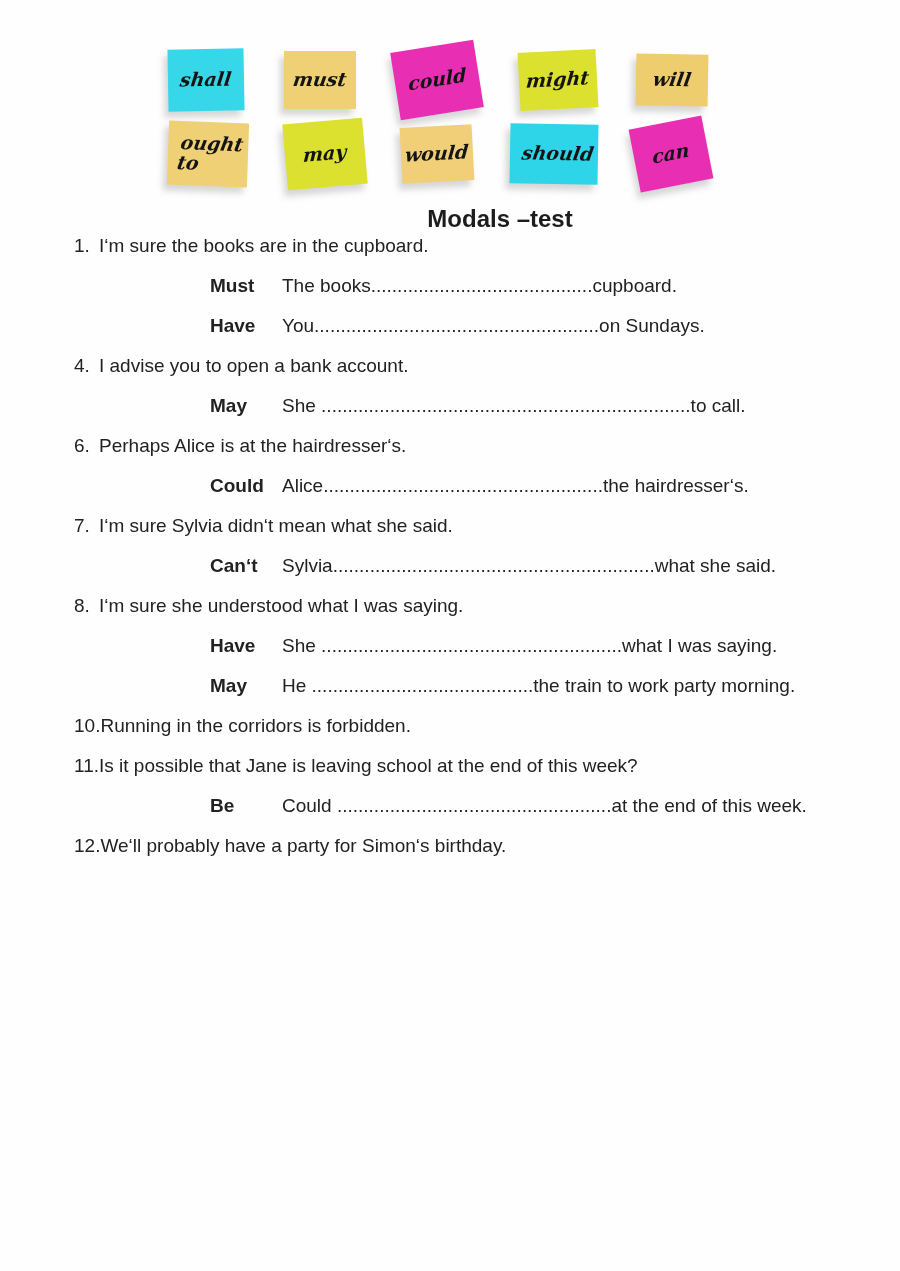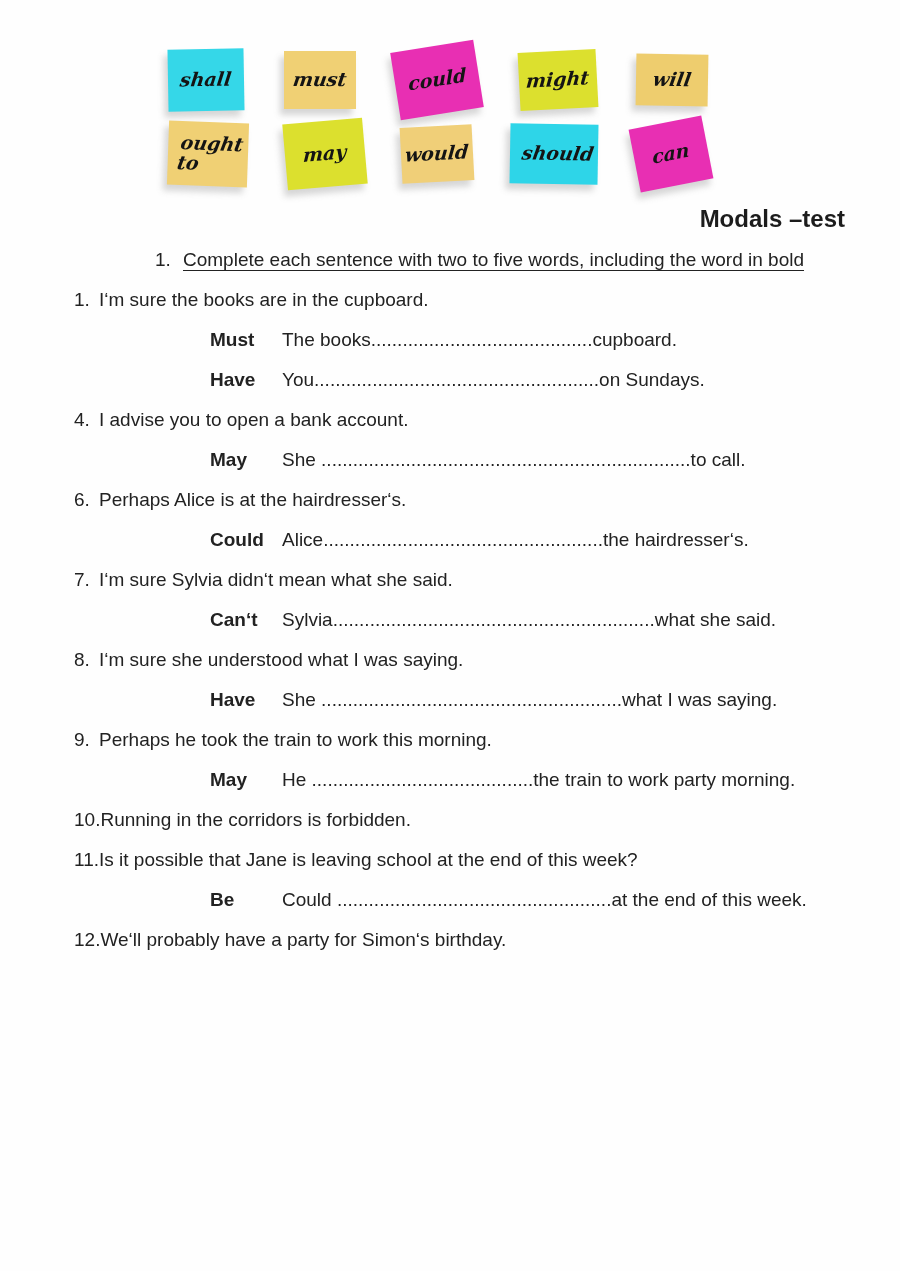--- a/index.html
+++ b/index.html
@@ -36,21 +36,21 @@
   .row1 .note:nth-child(5){width:72px;height:52px;}
   .row2 .note:nth-child(1){width:80px;height:64px;}
   .row2 .note:nth-child(2){width:80px;height:66px;}
   .row2 .note:nth-child(3){width:72px;height:56px;}
   .row2 .note:nth-child(4){width:88px;height:60px;}
   .row2 .note:nth-child(5){width:74px;height:64px;}
   .row2 .note:nth-child(1) .note-word{text-align:left;max-width:58px;}
   
   .title{
     margin:0 0 0 155px;width:690px;
-    text-align:right;
+    text-align:center;
     font-size:24px;font-weight:bold;line-height:28px;
     color:#1c1c1c;
   }
   .line{font-size:19px;line-height:26px;margin-bottom:14px;}
   .instruction{margin:14px 0 14px 155px;}
   .i-num{display:inline-block;min-width:28px;}
   .i-text{text-decoration:underline;text-underline-offset:4px;}
   .q-line{margin-left:74px;}
   .q-num{display:inline-block;min-width:25px;}
   .a-line{margin-left:210px;}
@@ -101,21 +101,20 @@
         </div>
 
   <div class="note" style="background: rgb(232, 47, 179); transform: rotate(-11deg);">
           <span class="note-word">can</span>
         </div>
 </div>
   </div>
 
   <div class="title">Modals –test</div>
 
-  <div class="line instruction"><span class="i-num">1.</span><span class="i-text">Complete each sentence with two to five words, including the word in bold</span></div>
 
   <div id="questions">
   <div class="q-block">
     <div class="line q-line"><span class="q-num">1.</span><span class="q-text">I‘m sure the books are in the cupboard.</span></div>
     <div class="line a-line"><span class="modal">Must</span><span class="a-text">The books..........................................cupboard.</span></div>
   </div>
 
 
   <div class="q-block">
     <div class="line a-line"><span class="modal">Have</span><span class="a-text">You......................................................on Sundays.</span></div>
@@ -138,21 +137,20 @@
     <div class="line q-line"><span class="q-num">7.</span><span class="q-text">I‘m sure Sylvia didn‘t mean what she said.</span></div>
     <div class="line a-line"><span class="modal">Can‘t</span><span class="a-text">Sylvia.............................................................what she said.</span></div>
   </div>
 
   <div class="q-block">
     <div class="line q-line"><span class="q-num">8.</span><span class="q-text">I‘m sure she understood what I was saying.</span></div>
     <div class="line a-line"><span class="modal">Have</span><span class="a-text">She .........................................................what I was saying.</span></div>
   </div>
 
   <div class="q-block">
-    <div class="line q-line"><span class="q-num">9.</span><span class="q-text">Perhaps he took the train to work this morning.</span></div>
     <div class="line a-line"><span class="modal">May</span><span class="a-text">He ..........................................the train to work party morning.</span></div>
   </div>
 
   <div class="q-block">
     <div class="line q-line"><span class="q-num">10.</span><span class="q-text">Running in the corridors is forbidden.</span></div>
   </div>
 
   <div class="q-block">
     <div class="line q-line"><span class="q-num">11.</span><span class="q-text">Is it possible that Jane is leaving school at the end of this week?</span></div>
     <div class="line a-line"><span class="modal">Be</span><span class="a-text">Could ....................................................at the end of this week.</span></div>

